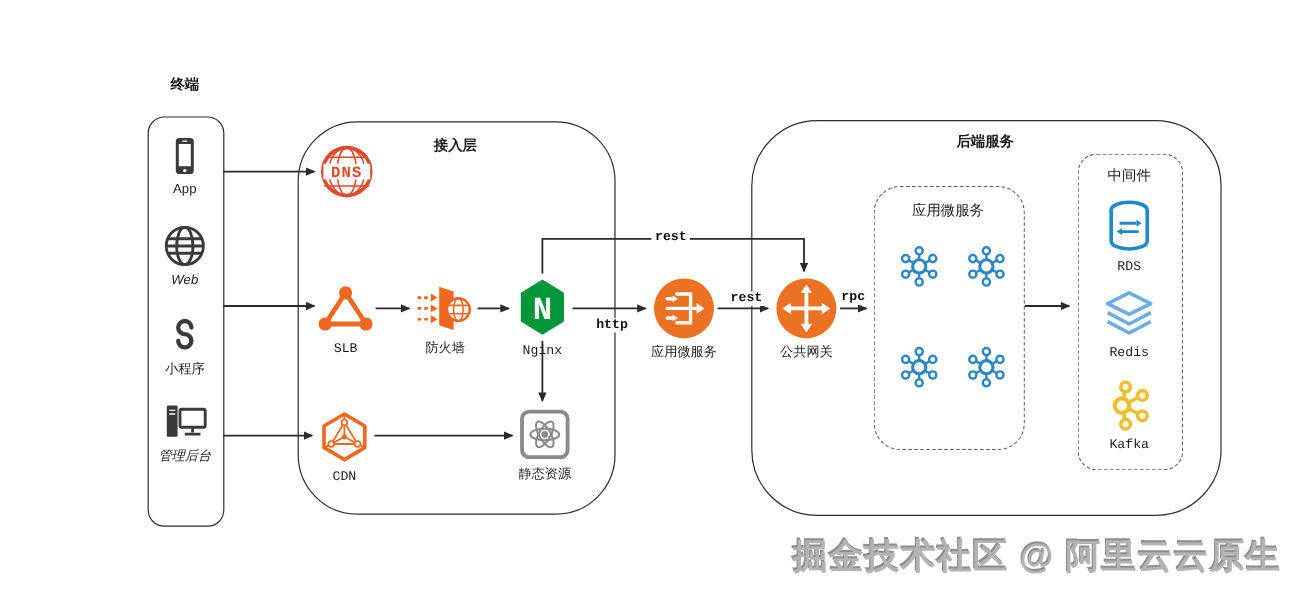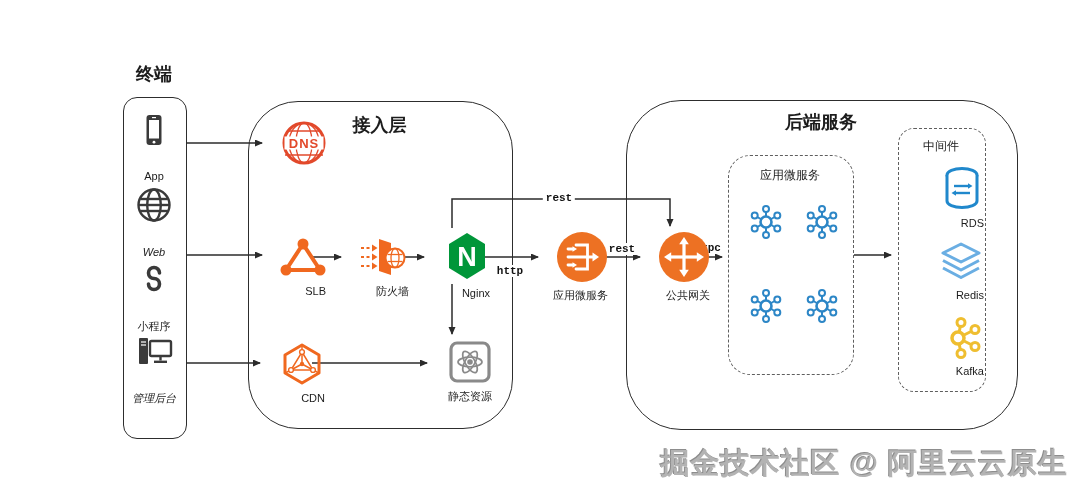--- a/index.html
+++ b/index.html
@@ -1,25 +1,25 @@
 <!DOCTYPE html>
 <html style="--orange: #F0681F; --gw-orange: #ED7123; --dns-red: #E2492B; --nginx-green: #009639; --blue: #2C86C6; --rds-blue: #2088CC; --redis-blue: #6AAEE3; --kafka-gold: #EFBE30; --gray: #8A8A8A; --dark: #3A3A3A; --line: #2B2B2B;"><head>
 <meta charset="utf-8">
 <style>
   html,body{margin:0;padding:0;background:#fff;}
   .canvas{position:relative;width:1080px;height:491px;background:#fff;overflow:hidden;
           font-family:"Liberation Sans",sans-serif;color:#1c1c1c;}
   .box{position:absolute;border:1.4px solid #2d2d2d;background:#fff;z-index:1;}
   .box-dashed{position:absolute;border:1.4px dashed #5f5f5f;background:#fff;z-index:1;border-radius:20px;}
-  .big-title{position:absolute;z-index:3;font-size:18px;font-weight:bold;text-align:center;}
+  .big-title{position:absolute;z-index:3;font-size:12px;font-weight:bold;text-align:center;}
   .sub-title{position:absolute;z-index:3;font-size:12px;text-align:center;color:#1c1c1c;}
   #edges{position:absolute;left:0;top:0;z-index:2;pointer-events:none;}
-  .node{position:absolute;z-index:3;display:flex;flex-direction:column;align-items:flex-end;gap:7px;}
+  .node{position:absolute;z-index:3;display:flex;flex-direction:column;align-items:center;gap:7px;font-family:Liberation Mono, monospace;}
   .node .lbl{font-size:11px;color:#1c1c1c;white-space:nowrap;line-height:1;}
-  .t-item{position:absolute;left:123px;width:62px;z-index:3;display:flex;flex-direction:column;align-items:center;gap:23px;}
+  .t-item{position:absolute;left:123px;width:62px;z-index:3;display:flex;flex-direction:column;align-items:center;gap:5px;}
   .t-item .lbl{font-size:11px;color:#1c1c1c;white-space:nowrap;line-height:1;}
   .elabel{position:absolute;z-index:3;transform:translateX(-50%);font-size:11px;font-weight:bold;
           background:#fff;padding:0 3px;color:#111;line-height:1.1;white-space:nowrap;font-family:Liberation Mono, monospace;}
   .watermark{position:absolute;z-index:4;right:12px;top:444px;font-size:29px;font-weight:bold;
              letter-spacing:1px;color:#b3b3b3;white-space:nowrap;
              text-shadow:-1px -1px 0 #8d8d8d,2px 2px 1px #ffffff;}
   svg{display:block;}
 </style>
 </head>
 <body>

